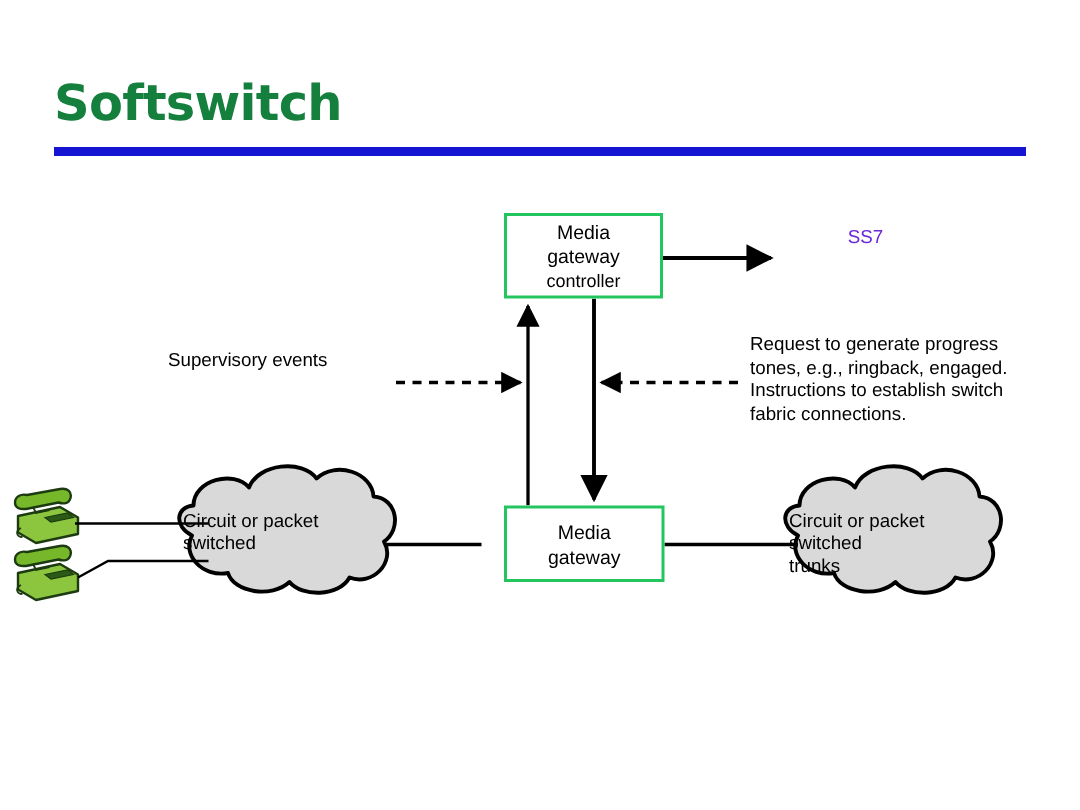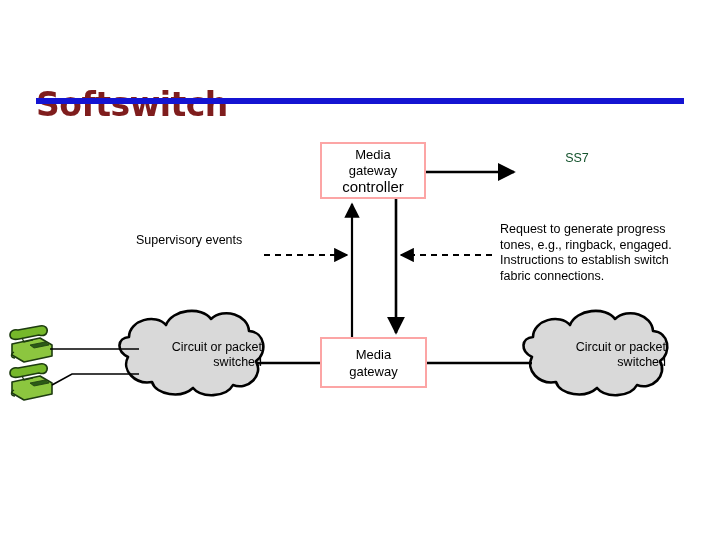--- a/index.html
+++ b/index.html
@@ -26,24 +26,23 @@
     left: 36px;
     top: 50px;
     width: 648px;
     height: 60px;
   }
   #page-title {
     font-family: "DejaVu Sans", sans-serif;
     font-weight: bold;
     font-size: 33px;
     letter-spacing: -0.5px;
-    color: #7f1d1d;
+    color: #15803d;
     line-height: 38px;
     white-space: nowrap;
-    margin-top: 36px;
   }
   #title-rule {
     position: absolute;
     left: 0;
     top: 48px;
     width: 648px;
     height: 6px;
     background: #1414d2;
   }
   
@@ -52,49 +51,50 @@
     left: 0;
     top: 0;
     width: 720px;
     height: 540px;
   }
   #diagram svg {
     display: block;
   }
   .cloud-label {
     position: absolute;
-    text-align: right;
+    text-align: left;
     font-family: "Liberation Sans", sans-serif;
     font-size: 12.5px;
     line-height: 15px;
     color: #000000;
   }
   .node-box {
     position: absolute;
-    border: 2px solid #fca5a5;
+    border: 2px solid #22c55e;
     background: #ffffff;
     box-sizing: border-box;
     display: flex;
     align-items: center;
     justify-content: center;
+    margin-left: 16px;
   }
   .annot {
     position: absolute;
     font-family: "Liberation Sans", sans-serif;
     font-size: 12.5px;
     line-height: 15.5px;
     color: #000000;
   }
   .ss7-label {
     position: absolute;
     text-align: center;
     font-family: "Liberation Sans", sans-serif;
     font-size: 12.5px;
     line-height: 16px;
-    color: #14532d;
+    color: #6d28d9;
   }
 </style>
 </head>
 <body>
 
 <div id="slide">
 
   <div id="title-block">
     <div id="page-title">Softswitch</div>
     <div id="title-rule"></div>
@@ -173,21 +173,21 @@
       <path d="M 396 199 L 396 333" fill="none" stroke="#000000" stroke-width="2.6" marker-end="url(#arrowSolid)"></path>
 
       <path d="M 264 255 L 347 255" fill="none" stroke="#000000" stroke-width="2.2" stroke-dasharray="6 5" marker-end="url(#arrowDash)"></path>
       <path d="M 492 255 L 401 255" fill="none" stroke="#000000" stroke-width="2.2" stroke-dasharray="6 5" marker-end="url(#arrowDash)"></path>
     </svg>
 
     <div class="node-box" style="left:320px; top:142px; width:106px; height:57px;">
       <div style="text-align:center;">
         <div style="font-size:13px; line-height:16px;">Media</div>
         <div style="font-size:13px; line-height:16px;">gateway</div>
-        <div style="font-size:15px; line-height:16px;">controller</div>
+        <div style="font-size:12px; line-height:16px;">controller</div>
       </div>
     </div>
 
     <div class="node-box" style="left:320px; top:337px; width:107px; height:51px;">
       <div style="text-align:center;">
         <div style="font-size:13px; line-height:17px;">Media</div>
         <div style="font-size:13px; line-height:17px;">gateway</div>
       </div>
     </div>
 
@@ -196,23 +196,24 @@
     </div>
 
     <div class="cloud-label" style="left:122px; top:340px; width:140px;">
       <div>Circuit or packet</div>
       <div>switched</div>
     </div>
 
     <div class="cloud-label" style="left:526px; top:340px; width:140px;">
       <div>Circuit or packet</div>
       <div>switched</div>
-    </div>
-
-    <div class="annot" style="left:112px; top:233px; width:240px;margin-left:24px;">
+      <div>trunks</div>
+    </div>
+
+    <div class="annot" style="left:112px; top:233px; width:240px;">
       <div>Supervisory events</div>
     </div>
 
     <div class="annot" style="left:500px; top:222px; width:215px;">
       <div>Request to generate progress</div>
       <div>tones, e.g., ringback, engaged.</div>
       <div>Instructions to establish switch</div>
       <div>fabric connections.</div>
     </div>
 

